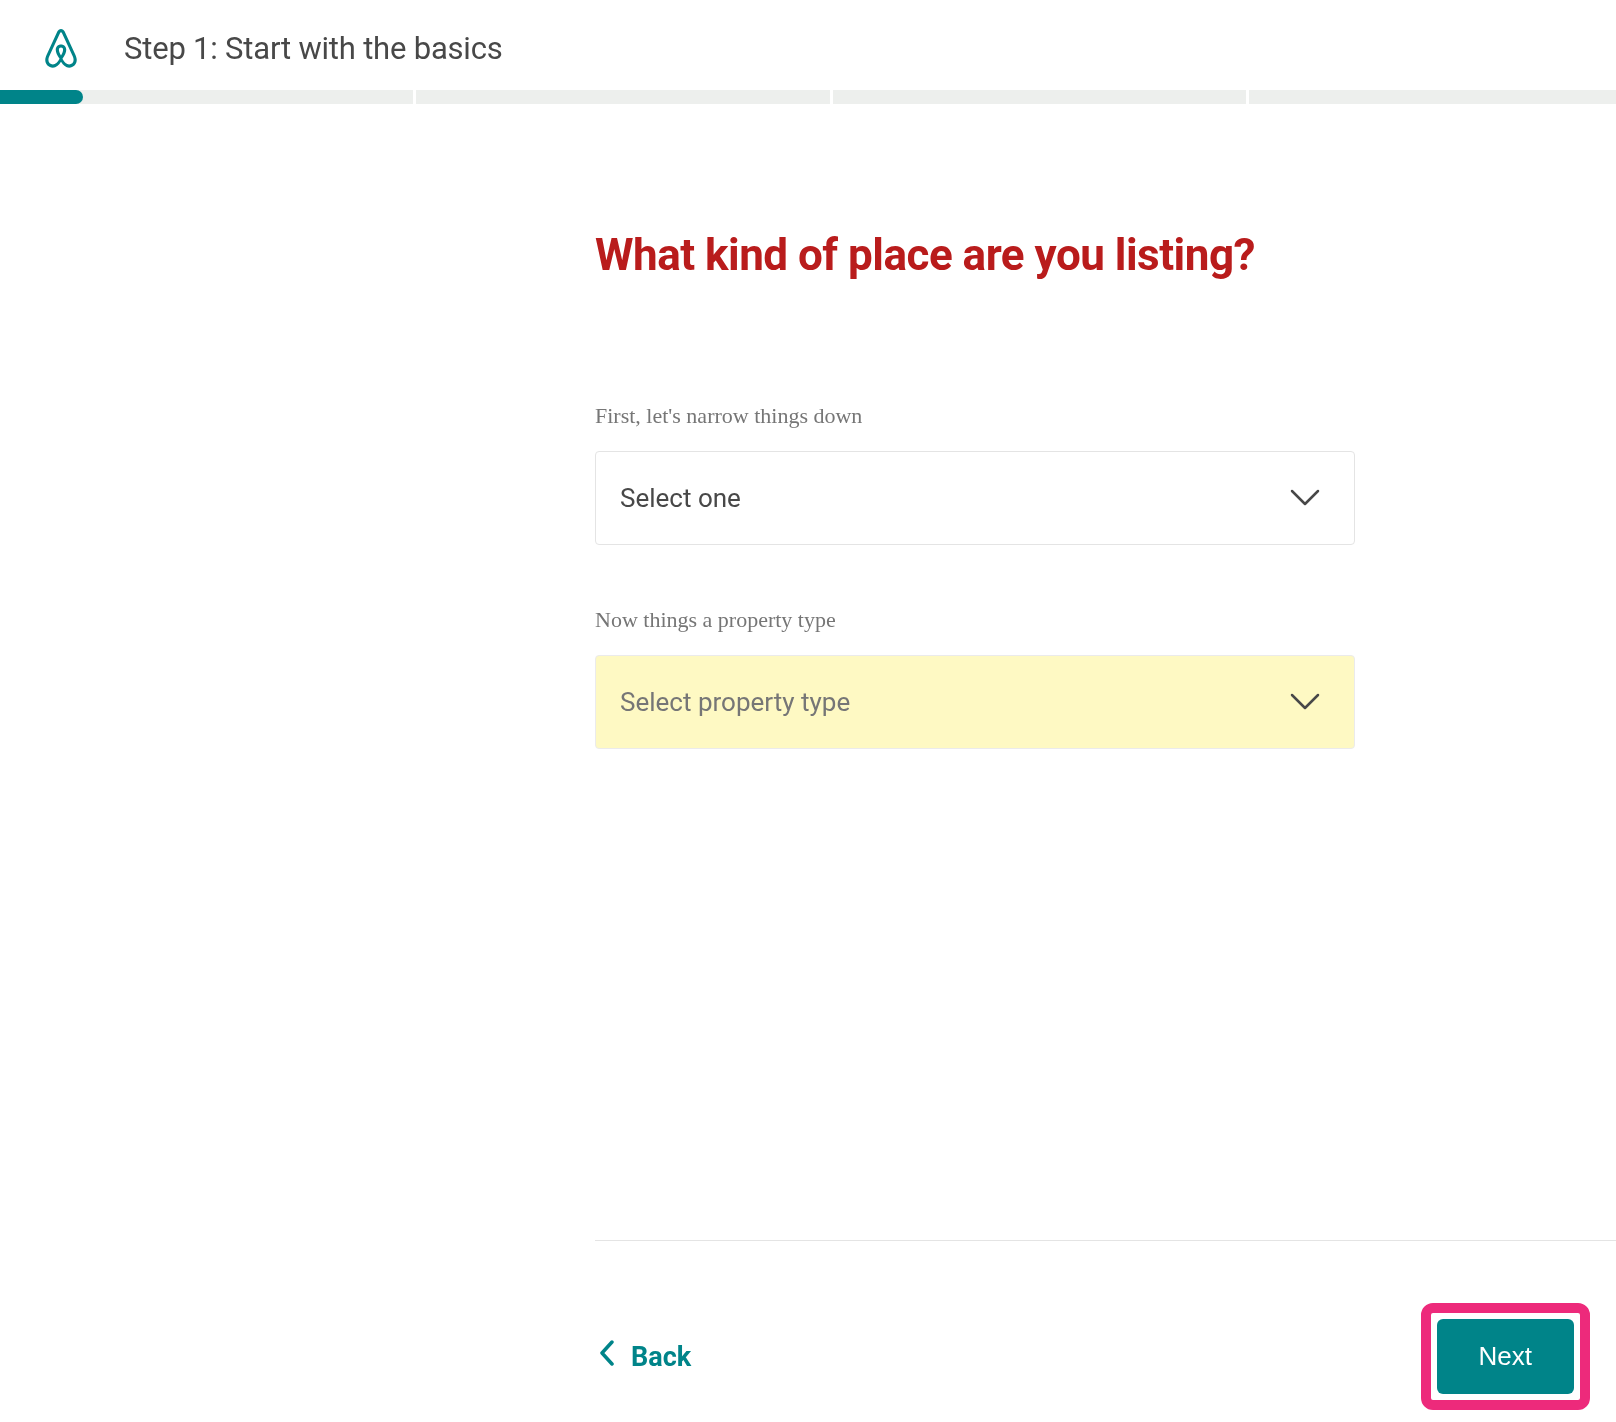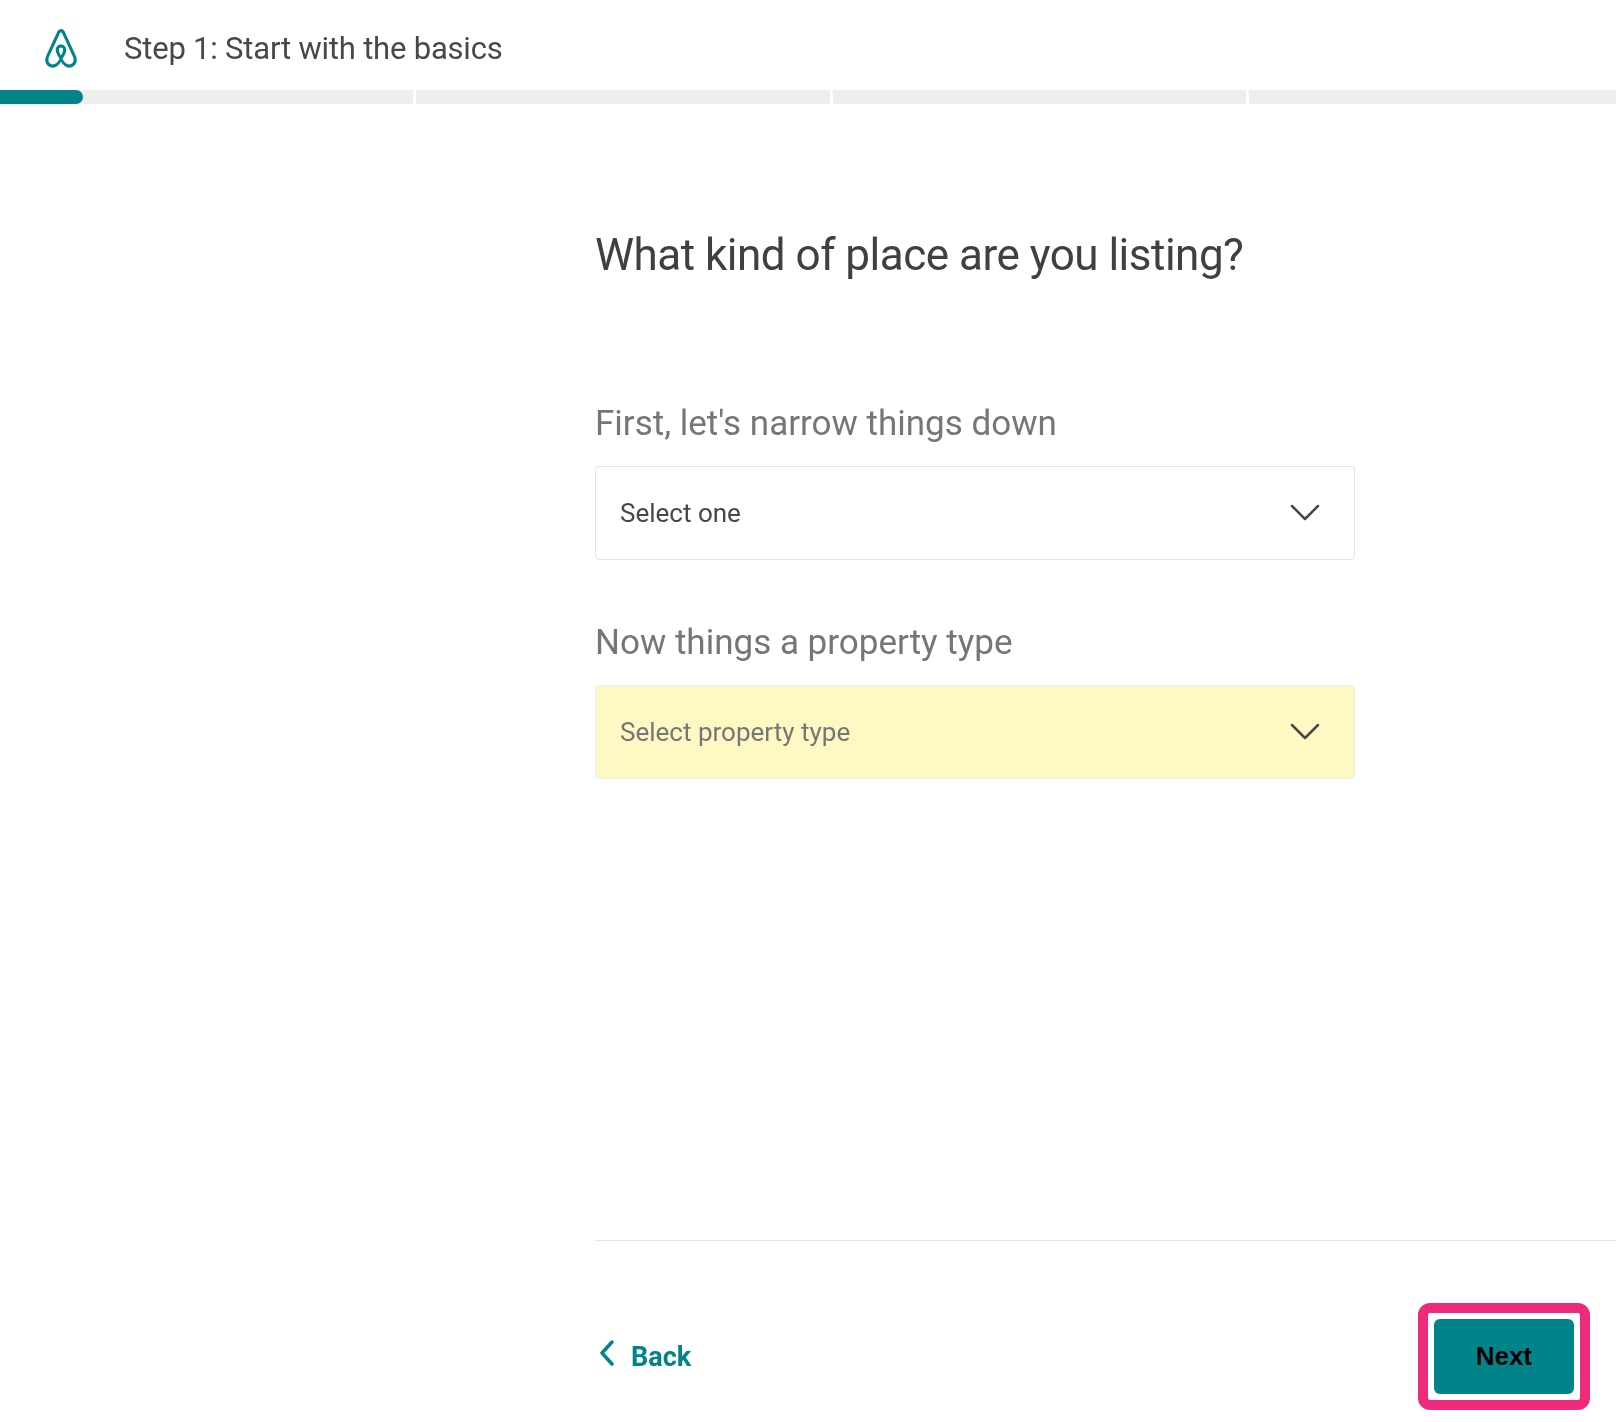--- a/index.html
+++ b/index.html
@@ -71,31 +71,32 @@
       border-top-right-radius: 7px;
       border-bottom-right-radius: 7px;
     }
     .main-content {
       padding-top: 124px;
       padding-left: 595px;
       width: 100%;
     }
     .heading {
       font-size: 44px;
-      font-weight: 400;
-      color: #404040;
+      font-weight: 700;
+      color: #b91c1c;
       letter-spacing: -0.5px;
       line-height: 1.25;
       margin-bottom: 120px;
     }
     .field-label {
-      font-size: 35px;
+      font-size: 22px;
       font-weight: 400;
       color: #767676;
       margin-bottom: 22px;
+      font-family: Liberation Serif, serif;
     }
     .select-wrapper {
       position: relative;
       width: 760px;
       margin-bottom: 62px;
     }
     .select-box {
       width: 100%;
       height: 94px;
       border: 1px solid #e4e4e4;
@@ -150,25 +151,25 @@
       padding-left: 4px;
     }
     .next-highlight {
       border: 10px solid #ed2a7b;
       border-radius: 12px;
       padding: 6px;
       display: inline-block;
     }
     .next-button {
       background: #008489;
-      color: #000000;
+      color: #ffffff;
       border: none;
       border-radius: 6px;
       font-size: 26px;
-      font-weight: 700;
+      font-weight: 400;
       padding: 22px 42px;
       cursor: pointer;
     }
   </style>
 </head>
 <body>
 
 <div class="header">
   <div class="logo">
     <svg width="42" height="46" viewBox="0 0 32 34" fill="none">

